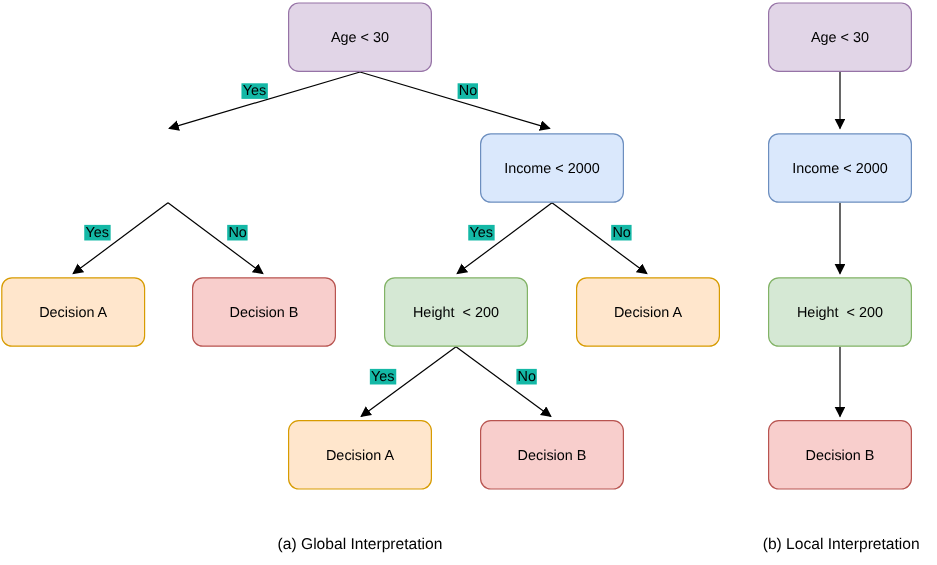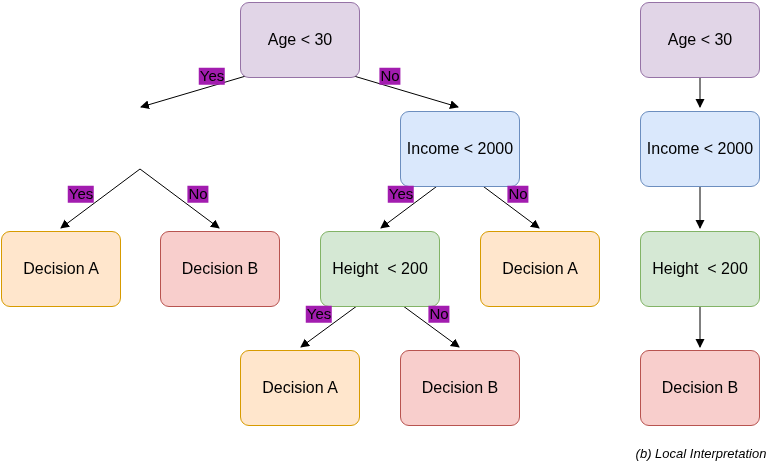--- a/index.html
+++ b/index.html
@@ -21,38 +21,38 @@
     width: 781px;
     height: 471px;
   }
   .edges line {
     stroke: #000000;
     stroke-width: 1;
   }
   .node {
     position: absolute;
     width: 120px;
-    height: 76px;
+    height: 58px;
     box-sizing: border-box;
     border: 1px solid #999;
     border-radius: 9px;
     display: flex;
     align-items: center;
     justify-content: center;
-    font-size: 16px;
+    font-size: 12px;
     color: #000000;
     white-space: pre;
     text-align: center;
   }
   .elabel {
     position: absolute;
     transform: translate(-50%, -50%);
-    font-size: 15px;
+    font-size: 12px;
     color: #000000;
-    background: #a21caf;
+    background: #14b8a6;
     padding: 0 1px;
     line-height: 1.1;
   }
   .caption {
     position: absolute;
     transform: translate(-50%, -50%);
     font-size: 13px;
     color: #000000;
     white-space: nowrap;
   }
@@ -99,15 +99,16 @@
 
   <span class="elabel" style="left:212px; top:76px;">Yes</span>
   <span class="elabel" style="left:390px; top:76px;">No</span>
   <span class="elabel" style="left:81px;  top:194px;">Yes</span>
   <span class="elabel" style="left:198px; top:194px;">No</span>
   <span class="elabel" style="left:401px; top:194px;">Yes</span>
   <span class="elabel" style="left:518px; top:194px;">No</span>
   <span class="elabel" style="left:319px; top:314px;">Yes</span>
   <span class="elabel" style="left:439px; top:314px;">No</span>
 
-  <div class="caption" style="left:701px; top:453px;font-style:italic;">(b) Local Interpretation</div>
+  <div class="caption" style="left:300px; top:453px;">(a) Global Interpretation</div>
+  <div class="caption" style="left:701px; top:453px;">(b) Local Interpretation</div>
 
 </div>
 
 </body></html>

